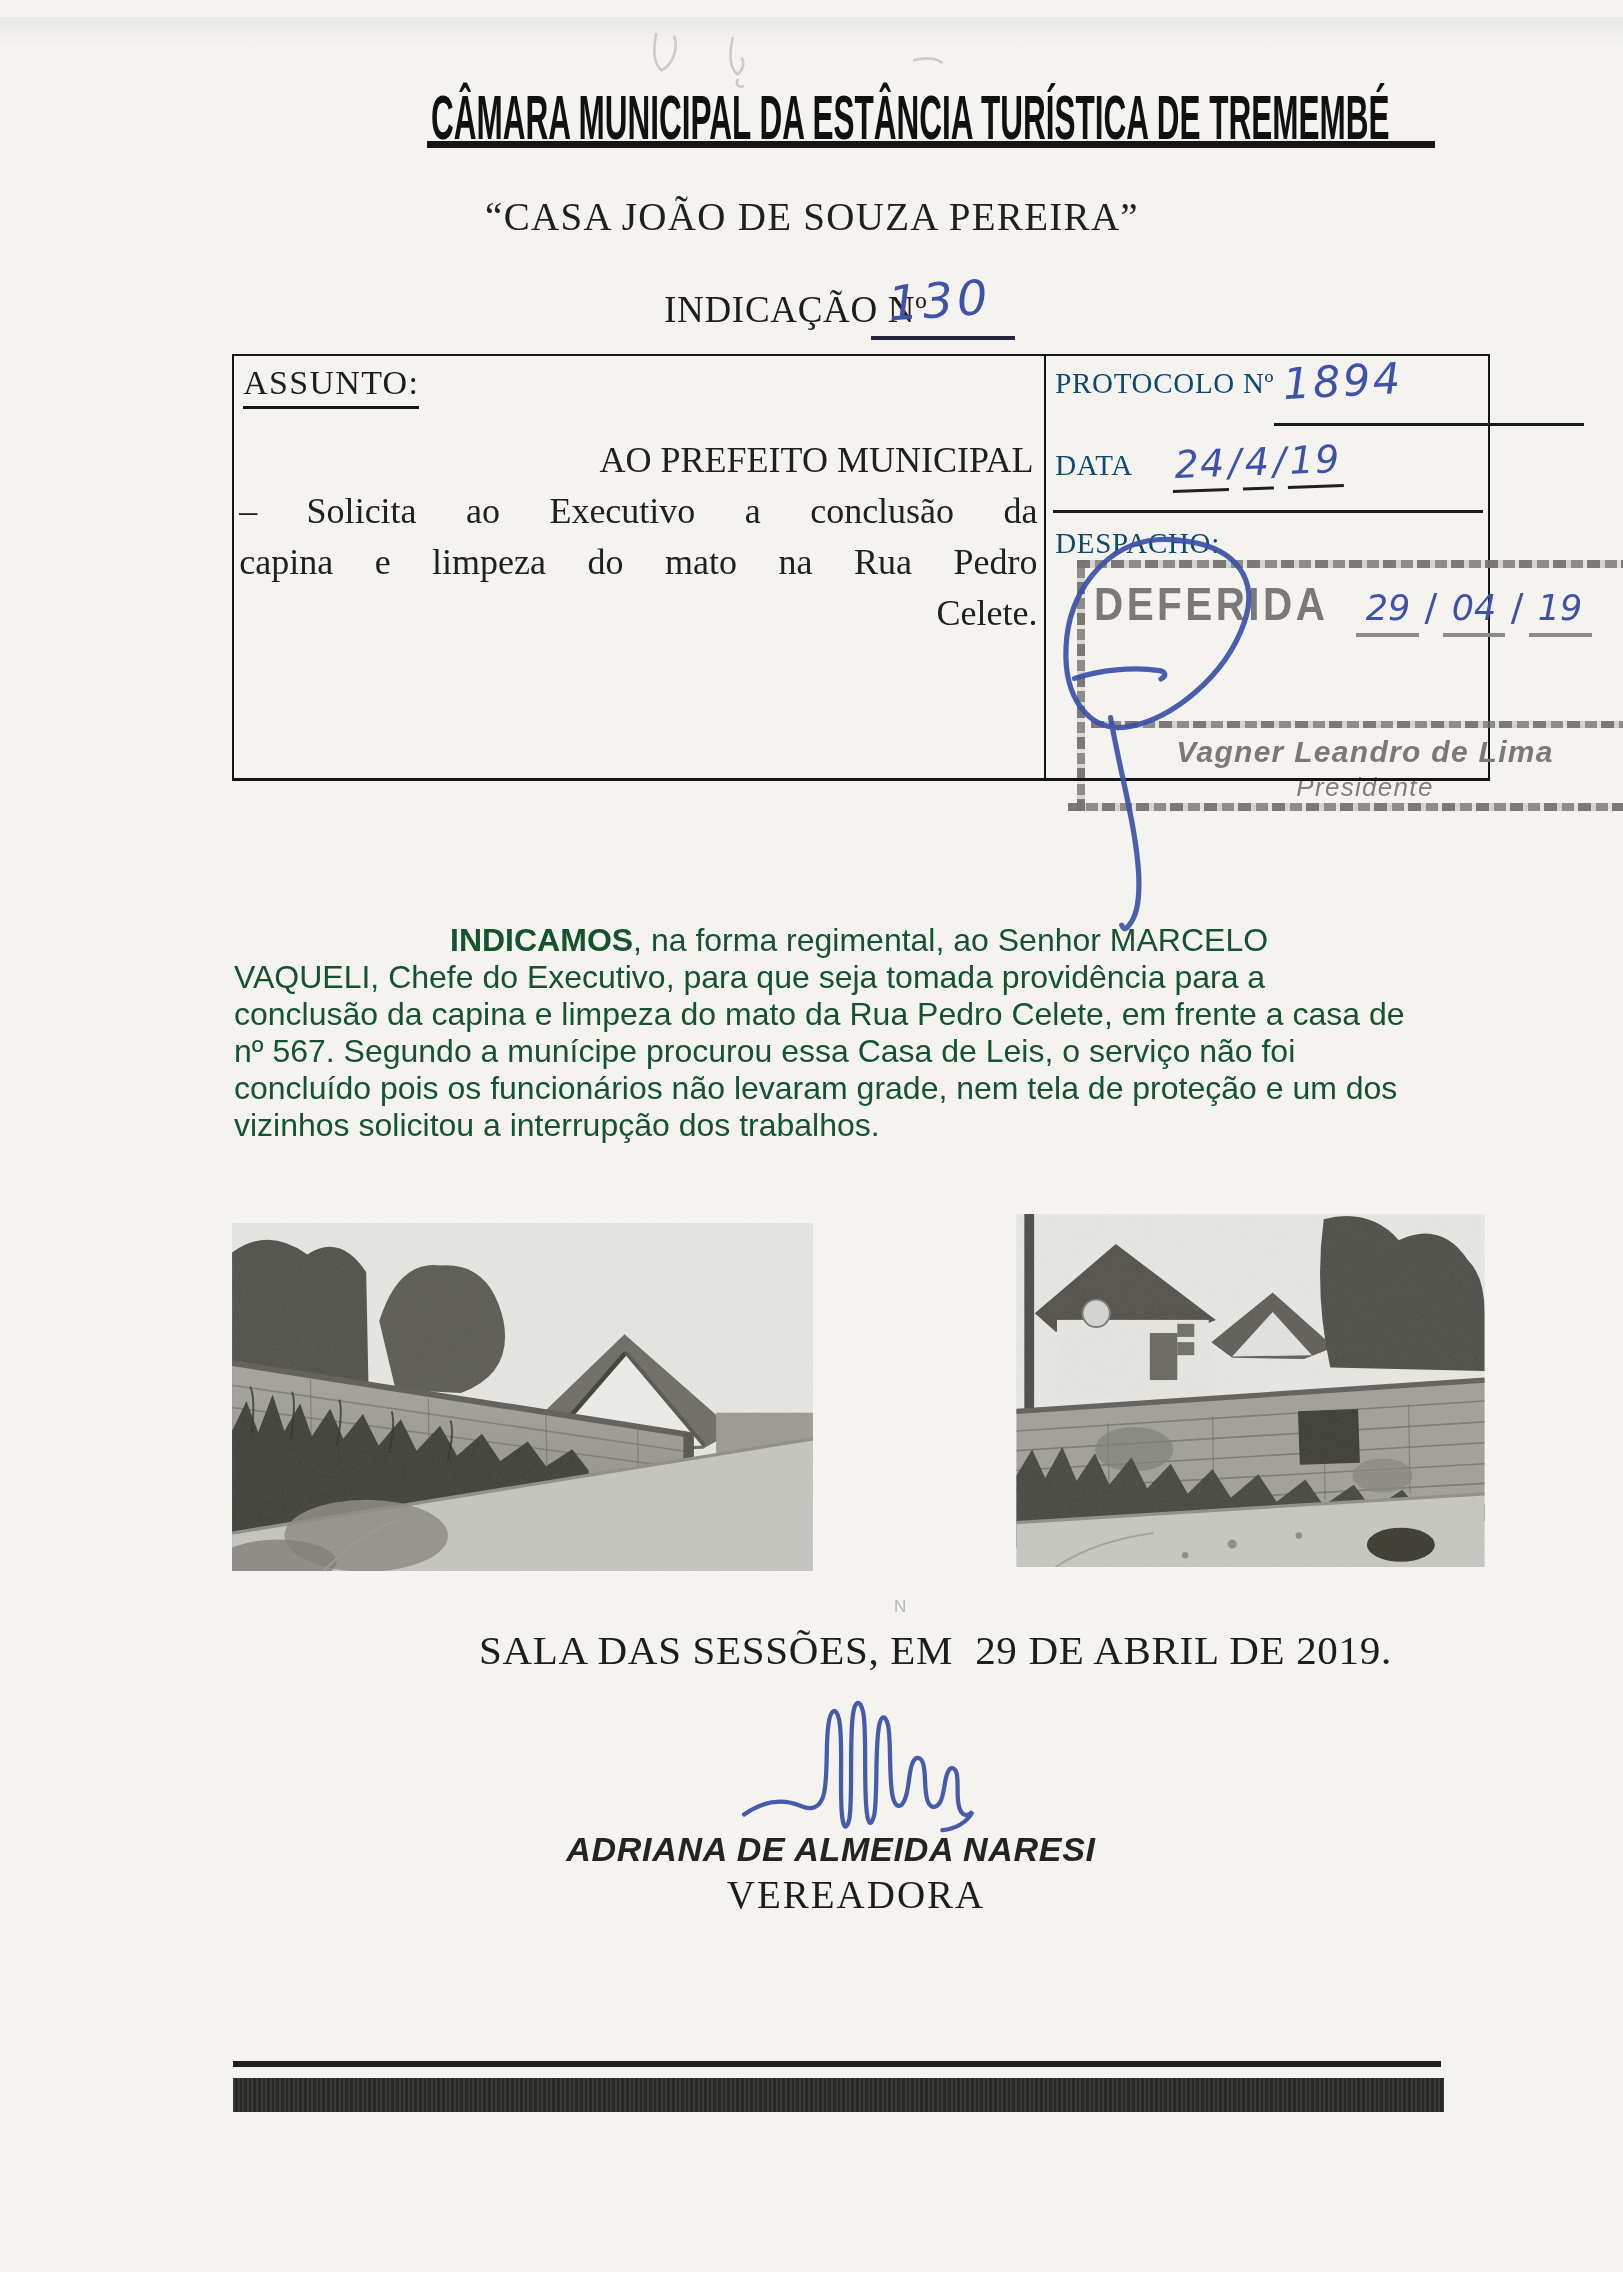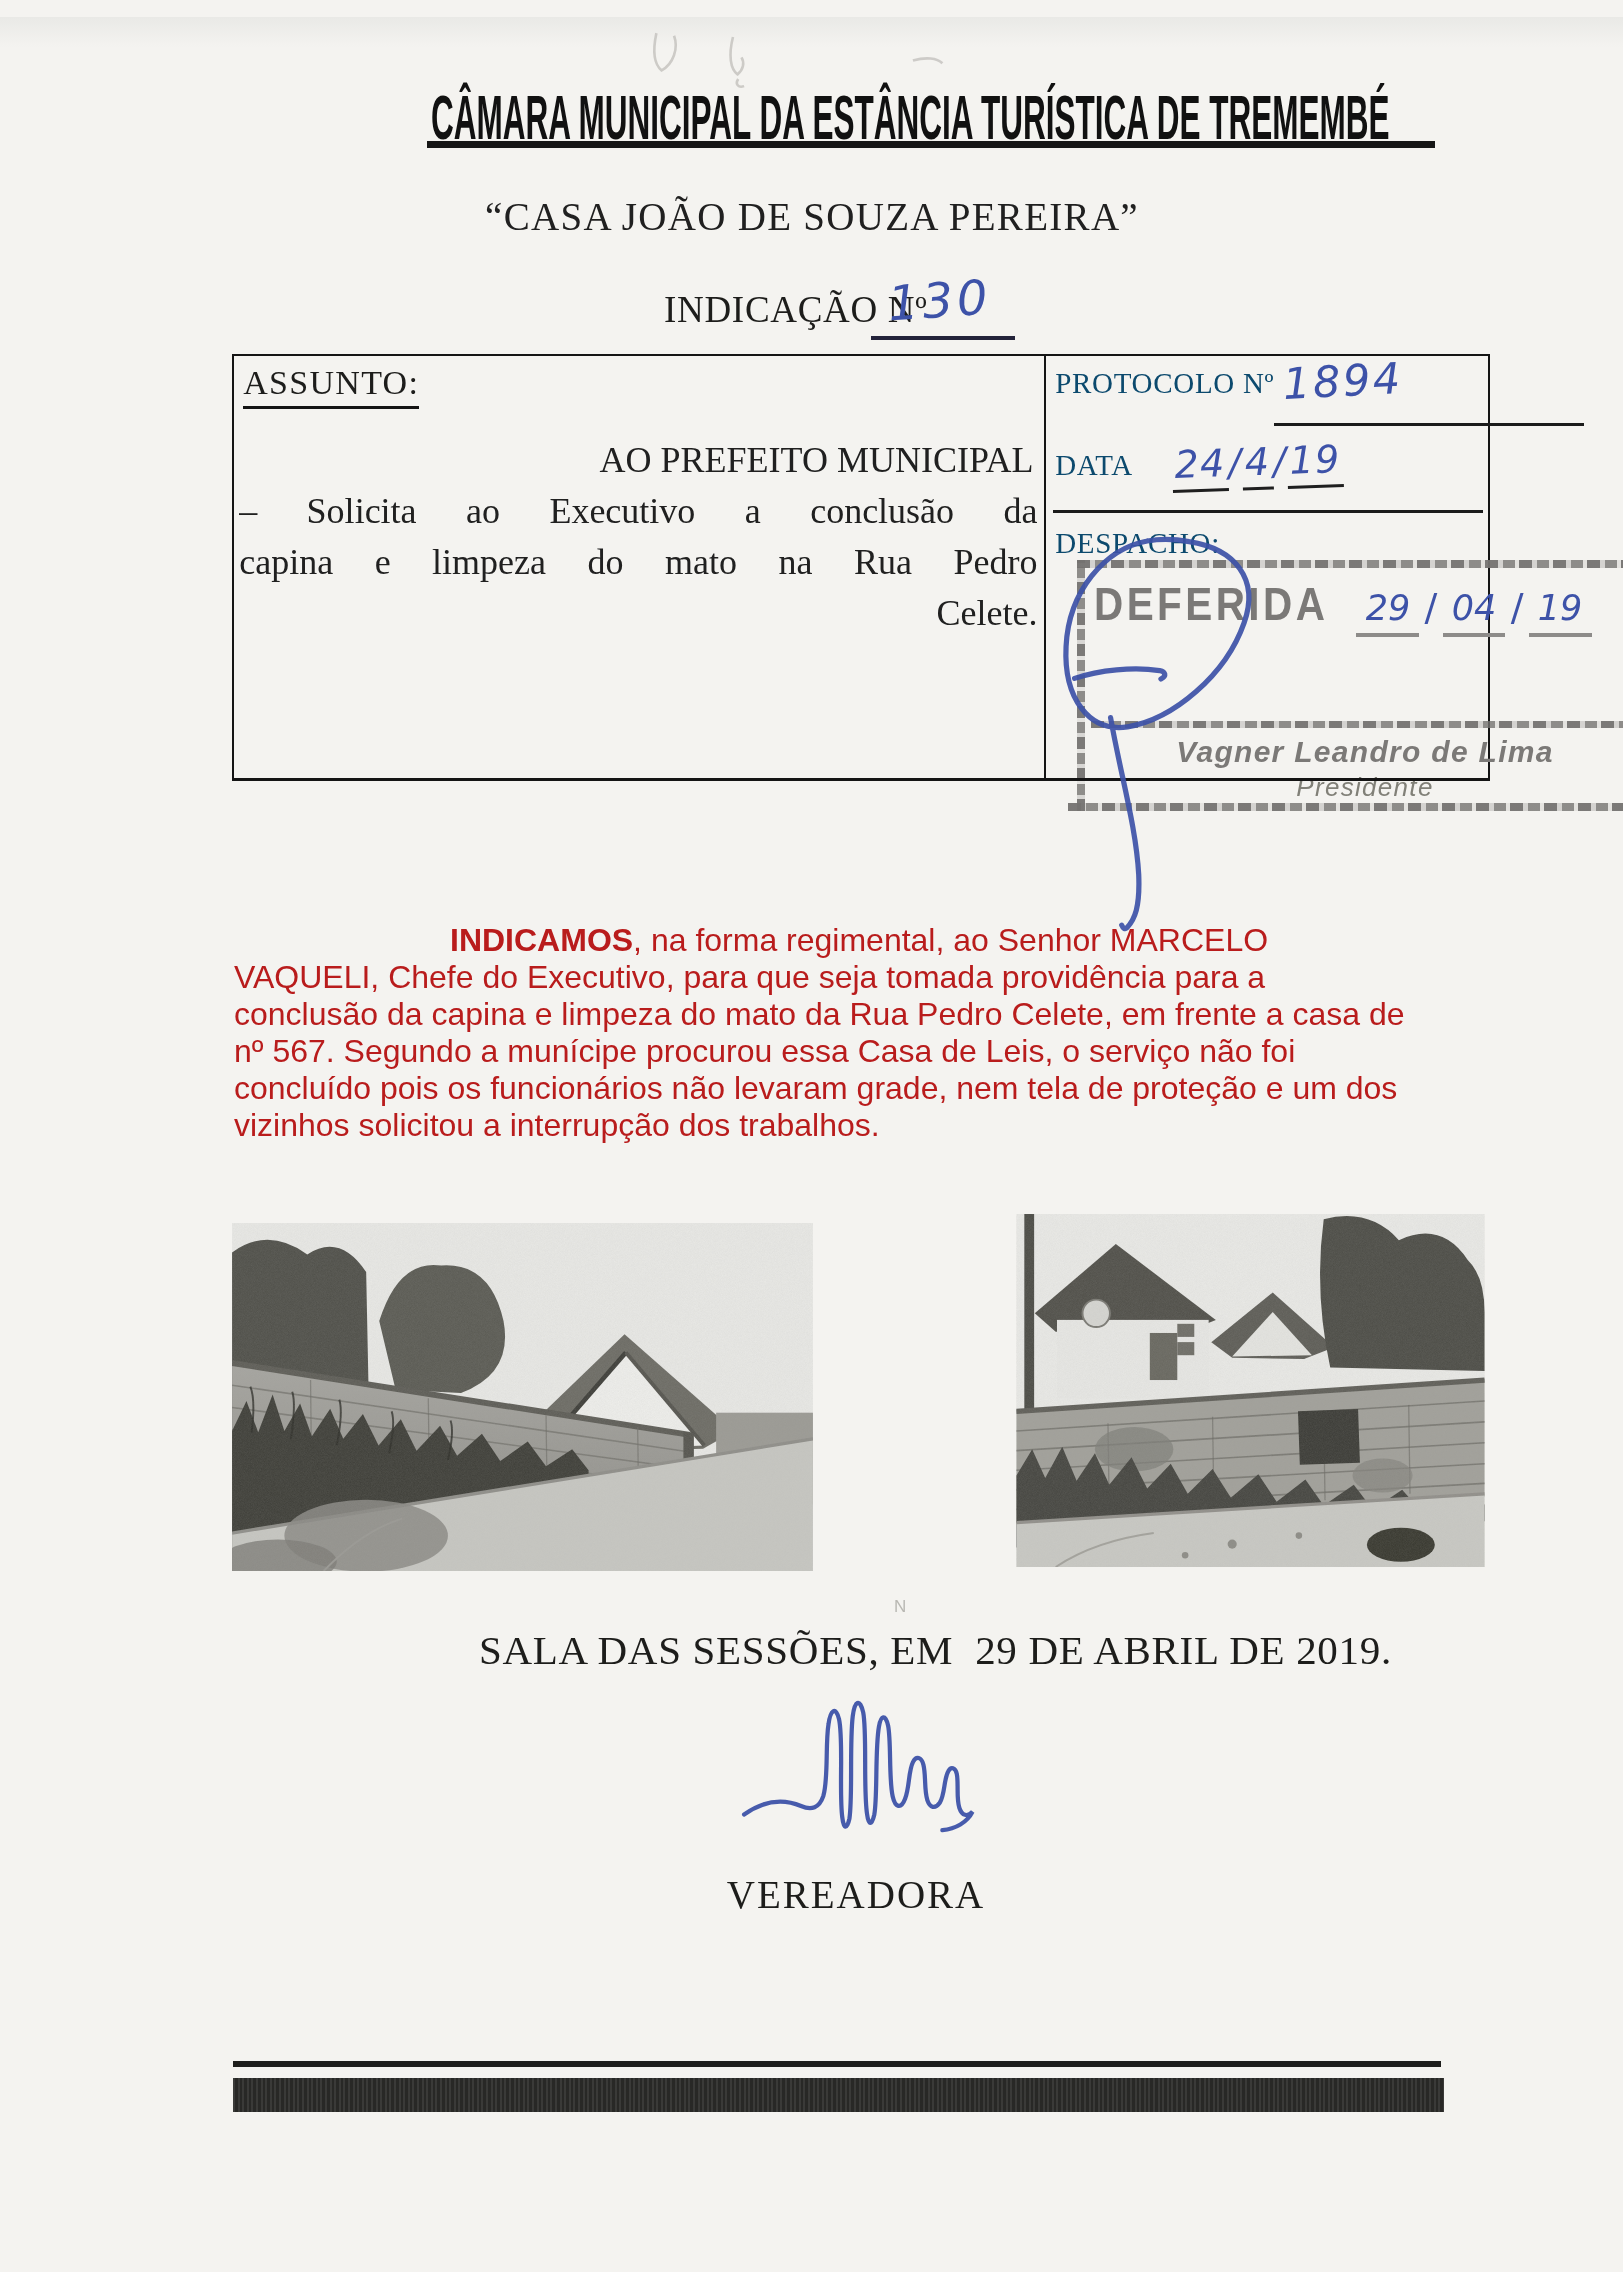--- a/index.html
+++ b/index.html
@@ -80,21 +80,21 @@
   .st-name{position:absolute;left:0;right:0;top:175px;text-align:center;
     font-size:30px;font-style:italic;font-weight:600;letter-spacing:1.3px;color:#7b7977;}
   .st-role{position:absolute;left:0;right:0;top:212px;text-align:center;
     font-size:26px;font-style:italic;letter-spacing:1.3px;color:#818078;}
   .table-bottom-line{position:absolute;left:232px;top:778px;width:1258px;height:3.3px;background:#141414;z-index:6;}
 
   
   .salutation{position:absolute;left:478px;top:822px;font-size:41px;letter-spacing:0.7px;white-space:nowrap;}
   .body-text{
     position:absolute;left:234px;top:922px;width:1263px;margin:0;
-    font-family:"Liberation Sans",sans-serif;font-size:32px;line-height:37px;color:#b91c1c;
+    font-family:"Liberation Sans",sans-serif;font-size:32px;line-height:37px;color:#14532d;
     white-space:pre;text-indent:216px;letter-spacing:0;
   }
   .body-text b{font-weight:700;}
 
   
   .photo{position:absolute;z-index:1;}
   .photo svg{display:block;}
 
   
   .sala-line{position:absolute;left:479px;top:1626px;font-size:41px;letter-spacing:0.7px;white-space:pre;}
@@ -270,20 +270,21 @@
       <ellipse cx="588" cy="506" rx="52" ry="26" fill="#38382f"></ellipse>
       <circle cx="330" cy="505" r="7" fill="#8d8c86"></circle>
       <circle cx="258" cy="522" r="5" fill="#8d8c86"></circle>
       <circle cx="432" cy="492" r="5" fill="#8d8c86"></circle>
       <path d="M60 540 Q120 500 210 488" stroke="#a3a29c" stroke-width="3" fill="none"></path>
       <rect width="716" height="540" filter="url(#grainF)" opacity=".5"></rect>
     </svg>
   </div>
 
   <div class="sala-line">SALA DAS SESSÕES, EM  29 DE ABRIL DE 2019.</div>
+  <div class="author-name">ADRIANA DE ALMEIDA NARESI</div>
   <div class="author-role">VEREADORA</div>
 
   <div class="bar-thin"></div>
   <div class="bar-thick"></div>
 
   <svg class="overlay-svg" width="1623" height="2273" viewBox="0 0 2480 3472">
 
     <g stroke="#c9c7c3" stroke-width="4" fill="none" opacity=".9">
       <path d="M1003 50 C997 78 1000 98 1011 107 C1029 97 1037 73 1030 54"></path>
       <path d="M1120 56 C1113 84 1116 105 1127 113 C1136 106 1138 95 1133 87"></path>

